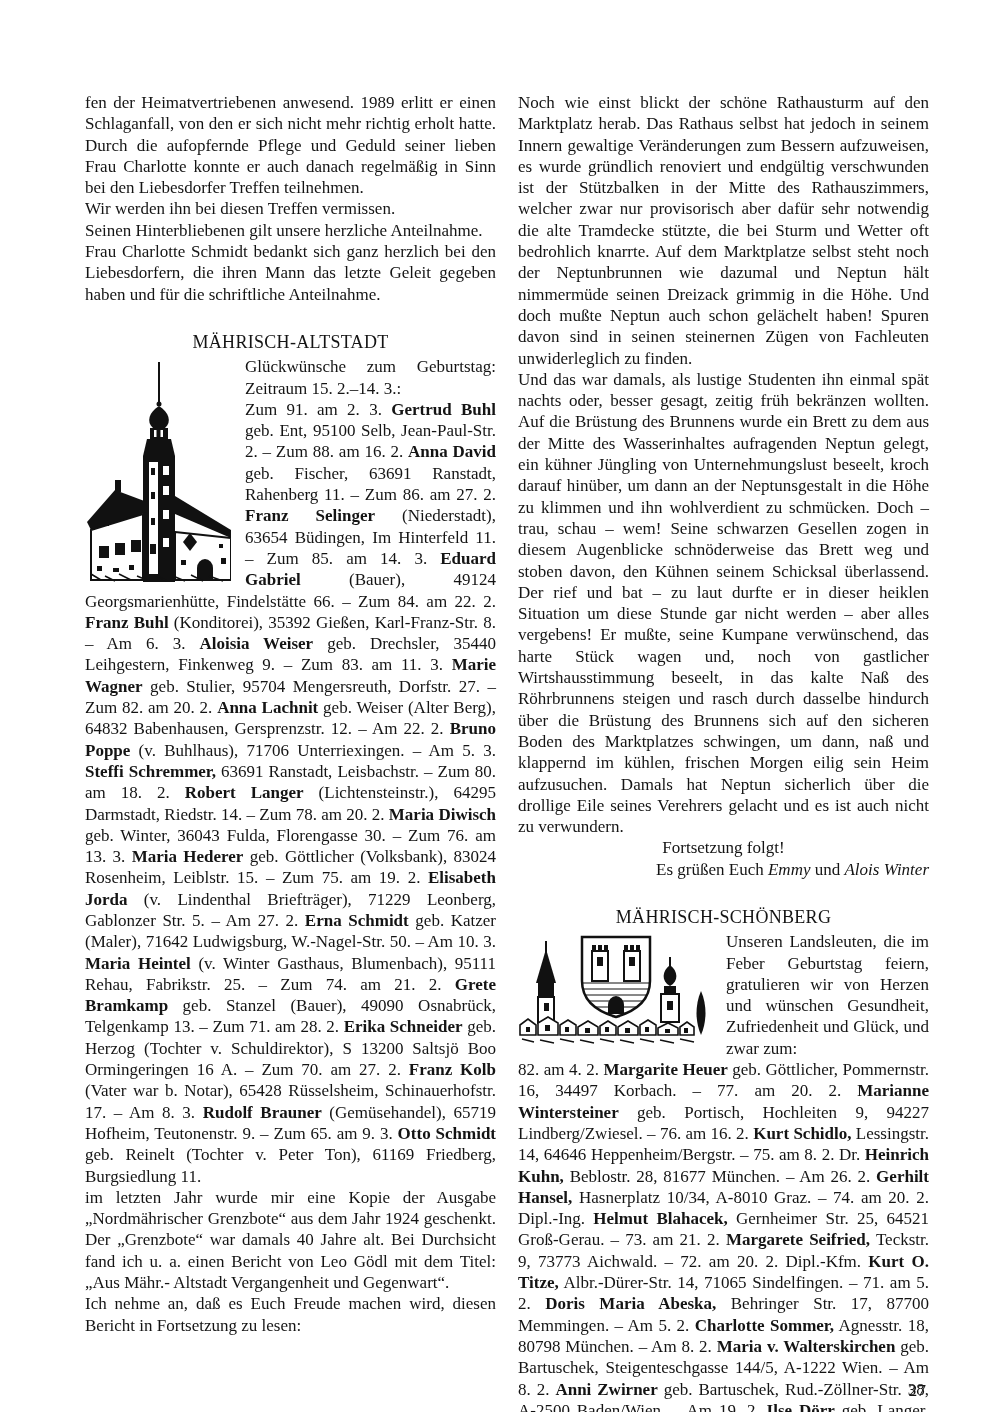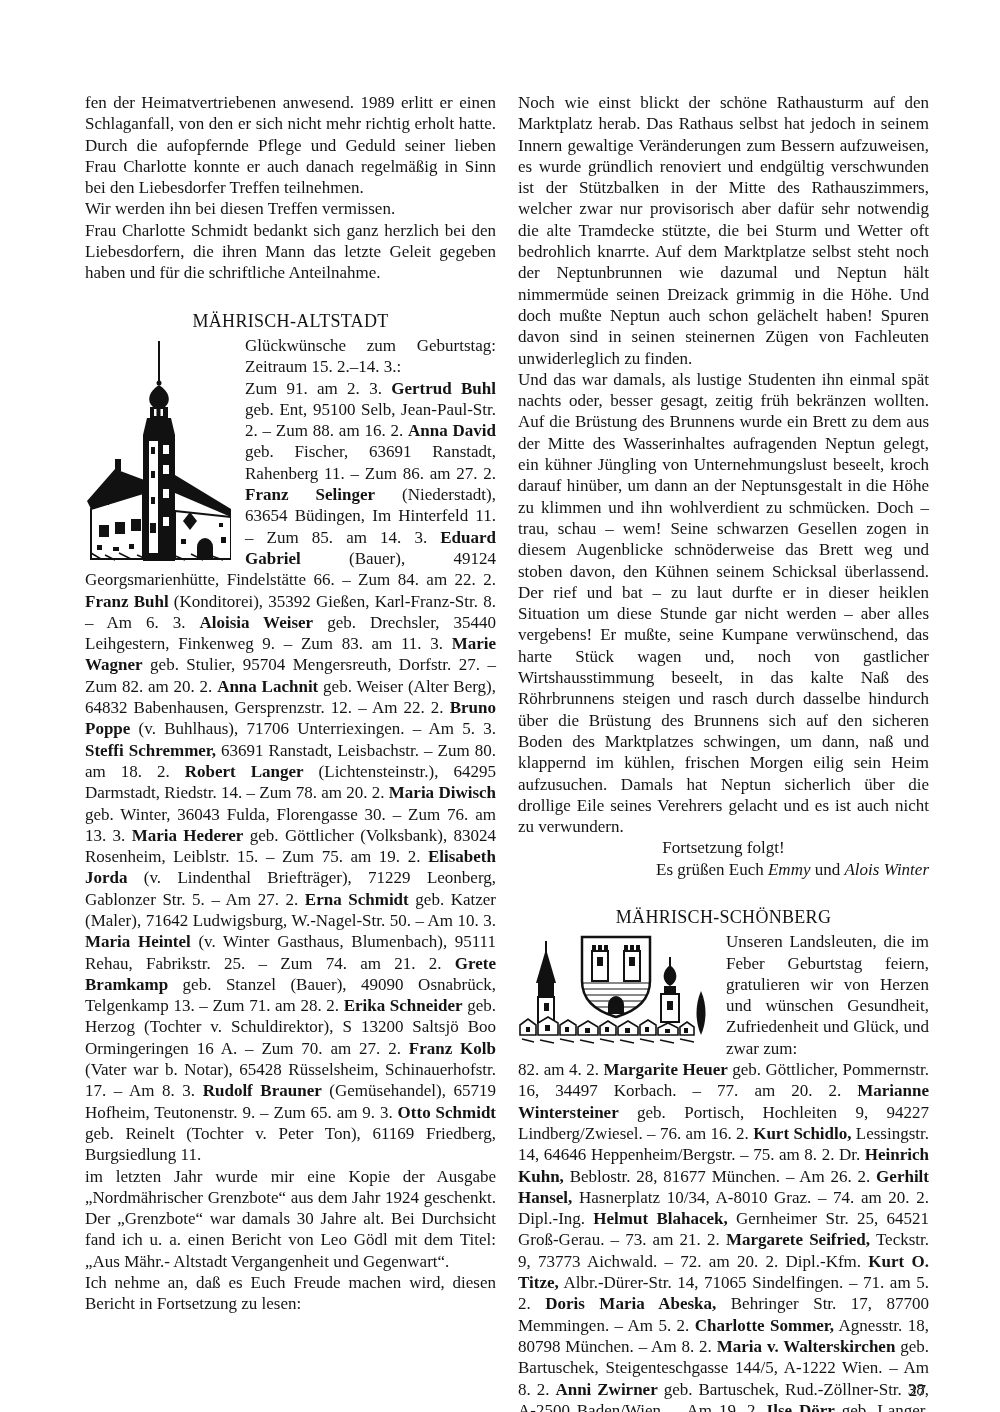--- a/index.html
+++ b/index.html
@@ -22,20 +22,21 @@
 </style>
 </head>
 <body>
 
 <div class="page">
   <div class="columns">
 
     <div class="col">
       <p>fen der Heimatvertriebenen anwesend. 1989 erlitt er einen Schlaganfall, von den er sich nicht mehr richtig erholt hatte. Durch die aufopfernde Pflege und Geduld seiner lieben Frau Charlotte konnte er auch danach regelmäßig in Sinn bei den Liebesdorfer Treffen teilnehmen.</p>
       <p>Wir werden ihn bei diesen Treffen vermissen.</p>
+      <p>Seinen Hinterbliebenen gilt unsere herzliche Anteilnahme.</p>
       <p>Frau Charlotte Schmidt bedankt sich ganz herzlich bei den Liebesdorfern, die ihren Mann das letzte Geleit gegeben haben und für die schriftliche Anteilnahme.</p>
 
       <h3 class="sec-head">MÄHRISCH-ALTSTADT</h3>
 
       <div>
         <div class="float-church">
           <svg width="146" height="220" viewBox="0 0 146 220">
             <g fill="#111111">
               <rect x="73" y="0" width="2" height="42"></rect>
               <circle cx="74" cy="42" r="2.5"></circle>
@@ -78,21 +79,21 @@
                 <rect x="136" y="196" width="5" height="6"></rect>
               <rect x="134" y="182" width="4" height="4"></rect>
             </g>
             <path d="M6,212 l10,6 M20,214 l10,5 M34,212 l12,6 M52,214 l12,5 M70,213 l12,6 M88,214 l12,5 M106,213 l12,6 M124,214 l14,5" stroke="#111111" stroke-width="1.5" fill="none"></path>
           </svg>
         </div>
         <p>Glückwünsche zum Geburtstag: Zeitraum 15. 2.–14. 3.:</p>
         <p><span>Zum 91. am 2. 3. </span><span class="b">Gertrud Buhl</span><span> geb. Ent, 95100 Selb, Jean-Paul-Str. 2. – Zum 88. am 16. 2. </span><span class="b">Anna David</span><span> geb. Fischer, 63691 Ranstadt, Rahenberg 11. – Zum 86. am 27. 2. </span><span class="b">Franz Selinger</span><span> (Niederstadt), 63654 Büdingen, Im Hinterfeld 11. – Zum 85. am 14. 3. </span><span class="b">Eduard Gabriel</span><span> (Bauer), 49124 Georgsmarienhütte, Findelstätte 66. – Zum 84. am 22. 2. </span><span class="b">Franz Buhl</span><span> (Konditorei), 35392 Gießen, Karl-Franz-Str. 8. – Am 6. 3. </span><span class="b">Aloisia Weiser</span><span> geb. Drechsler, 35440 Leihgestern, Finkenweg 9. – Zum 83. am 11. 3. </span><span class="b">Marie Wagner</span><span> geb. Stulier, 95704 Mengersreuth, Dorfstr. 27. – Zum 82. am 20. 2. </span><span class="b">Anna Lachnit</span><span> geb. Weiser (Alter Berg), 64832 Babenhausen, Gersprenzstr. 12. – Am 22. 2. </span><span class="b">Bruno Poppe</span><span> (v. Buhlhaus), 71706 Unterriexingen. – Am 5. 3. </span><span class="b">Steffi Schremmer,</span><span> 63691 Ranstadt, Leisbachstr. – Zum 80. am 18. 2. </span><span class="b">Robert Langer</span><span> (Lichtensteinstr.), 64295 Darmstadt, Riedstr. 14. – Zum 78. am 20. 2. </span><span class="b">Maria Diwisch</span><span> geb. Winter, 36043 Fulda, Florengasse 30. – Zum 76. am 13. 3. </span><span class="b">Maria Hederer</span><span> geb. Göttlicher (Volksbank), 83024 Rosenheim, Leiblstr. 15. – Zum 75. am 19. 2. </span><span class="b">Elisabeth Jorda</span><span> (v. Lindenthal Briefträger), 71229 Leonberg, Gablonzer Str. 5. – Am 27. 2. </span><span class="b">Erna Schmidt</span><span> geb. Katzer (Maler), 71642 Ludwigsburg, W.-Nagel-Str. 50. – Am 10. 3. </span><span class="b">Maria Heintel</span><span> (v. Winter Gasthaus, Blumenbach), 95111 Rehau, Fabrikstr. 25. – Zum 74. am 21. 2. </span><span class="b">Grete Bramkamp</span><span> geb. Stanzel (Bauer), 49090 Osnabrück, Telgenkamp 13. – Zum 71. am 28. 2. </span><span class="b">Erika Schneider</span><span> geb. Herzog (Tochter v. Schuldirektor), S 13200 Saltsjö Boo Ormingeringen 16 A. – Zum 70. am 27. 2. </span><span class="b">Franz Kolb</span><span> (Vater war b. Notar), 65428 Rüsselsheim, Schinauerhofstr. 17. – Am 8. 3. </span><span class="b">Rudolf Brauner</span><span> (Gemüsehandel), 65719 Hofheim, Teutonenstr. 9. – Zum 65. am 9. 3. </span><span class="b">Otto Schmidt</span><span> geb. Reinelt (Tochter v. Peter Ton), 61169 Friedberg, Burgsiedlung 11.</span></p>
       </div>
 
-      <p>im letzten Jahr wurde mir eine Kopie der Ausgabe „Nordmährischer Grenzbote“ aus dem Jahr 1924 geschenkt. Der „Grenzbote“ war damals 30 Jahre alt. Bei Durchsicht fand ich u. a. einen Bericht von Leo Gödl mit dem Titel: „Aus Mähr.- Altstadt Vergangenheit und Gegenwart“.</p>
+      <p>im letzten Jahr wurde mir eine Kopie der Ausgabe „Nordmährischer Grenzbote“ aus dem Jahr 1924 geschenkt. Der „Grenzbote“ war damals 40 Jahre alt. Bei Durchsicht fand ich u. a. einen Bericht von Leo Gödl mit dem Titel: „Aus Mähr.- Altstadt Vergangenheit und Gegenwart“.</p>
       <p>Ich nehme an, daß es Euch Freude machen wird, diesen Bericht in Fortsetzung zu lesen:</p>
 
     </div>
 
     <div class="col">
       <p>Noch wie einst blickt der schöne Rathausturm auf den Marktplatz herab. Das Rathaus selbst hat jedoch in seinem Innern gewaltige Veränderungen zum Bessern aufzuweisen, es wurde gründlich renoviert und endgültig verschwunden ist der Stützbalken in der Mitte des Rathauszimmers, welcher zwar nur provisorisch aber dafür sehr notwendig die alte Tramdecke stützte, die bei Sturm und Wetter oft bedrohlich knarrte. Auf dem Marktplatze selbst steht noch der Neptunbrunnen wie dazumal und Neptun hält nimmermüde seinen Dreizack grimmig in die Höhe. Und doch mußte Neptun auch schon gelächelt haben! Spuren davon sind in seinen steinernen Zügen von Fachleuten unwiderleglich zu finden.</p>
       <p>Und das war damals, als lustige Studenten ihn einmal spät nachts oder, besser gesagt, zeitig früh bekränzen wollten. Auf die Brüstung des Brunnens wurde ein Brett zu dem aus der Mitte des Wasserinhaltes aufragenden Neptun gelegt, ein kühner Jüngling von Unternehmungslust beseelt, kroch darauf hinüber, um dann an der Neptunsgestalt in die Höhe zu klimmen und ihn wohlverdient zu schmücken. Doch – trau, schau – wem! Seine schwarzen Gesellen zogen in diesem Augenblicke schnöderweise das Brett weg und stoben davon, den Kühnen seinem Schicksal überlassend. Der rief und bat – zu laut durfte er in dieser heiklen Situation um diese Stunde gar nicht werden – aber alles vergebens! Er mußte, seine Kumpane verwünschend, das harte Stück wagen und, noch von gastlicher Wirtshausstimmung beseelt, in das kalte Naß des Röhrbrunnens steigen und rasch durch dasselbe hindurch über die Brüstung des Brunnens sich auf den sicheren Boden des Marktplatzes schwingen, um dann, naß und klappernd im kühlen, frischen Morgen eilig sein Heim aufzusuchen. Damals hat Neptun sicherlich über die drollige Eile seines Verehrers gelacht und es ist auch nicht zu verwundern.</p>
       <p class="centered">Fortsetzung folgt!</p>
       <p class="right-al"><span>Es grüßen Euch </span><span class="i">Emmy</span><span> und </span><span class="i">Alois Winter</span></p>
 

